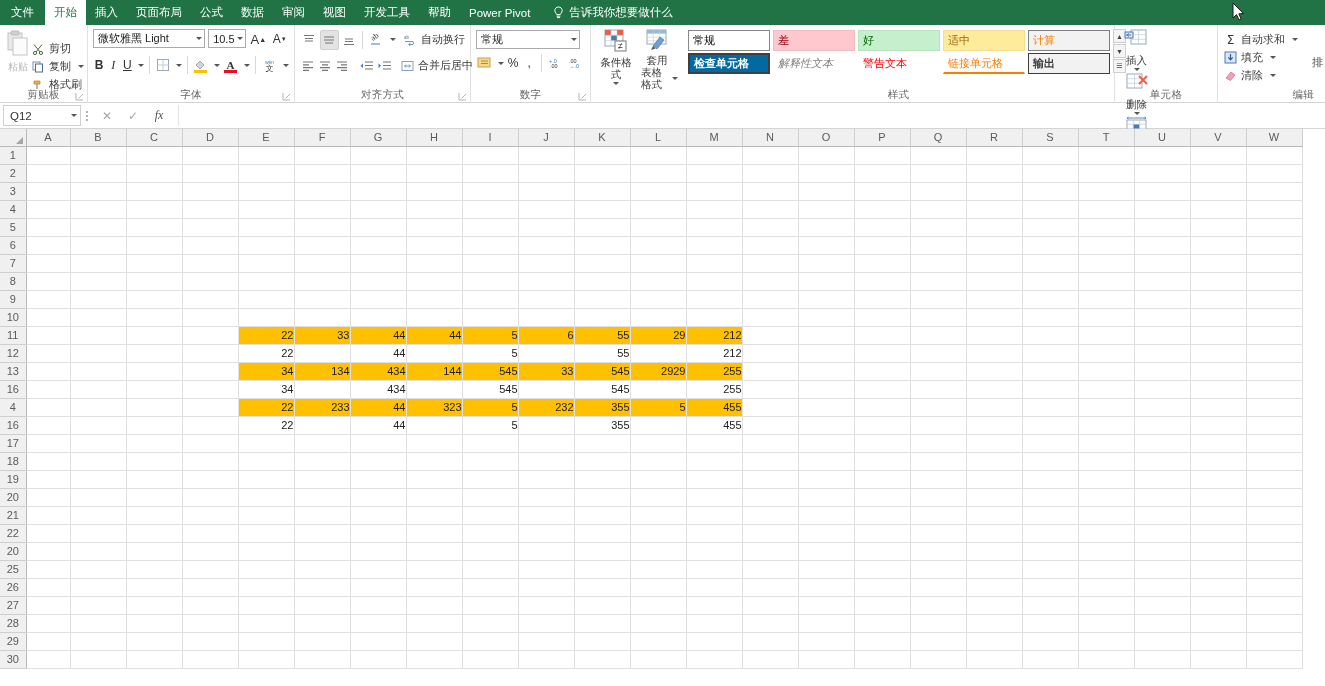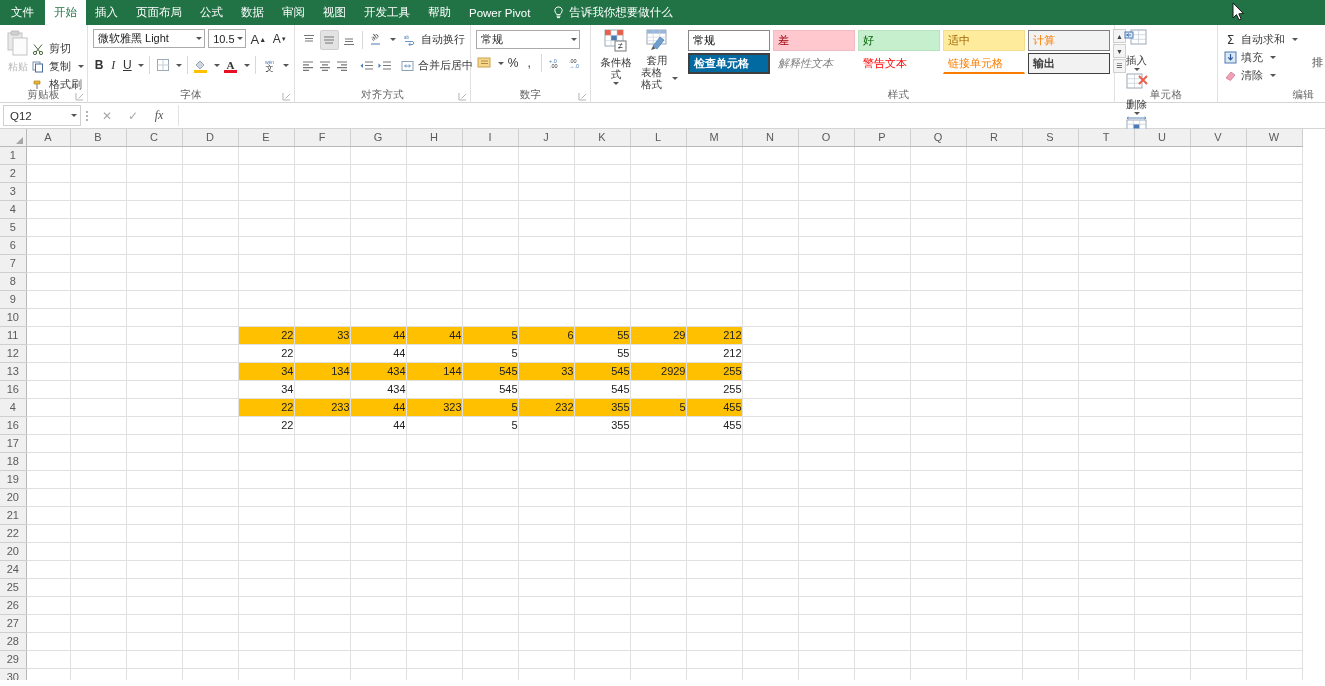--- a/index.html
+++ b/index.html
@@ -1212,46 +1212,20 @@
           <td class="cell" style="width: 56px;"></td>
           <td class="cell" style="width: 56px;"></td>
           <td class="cell" style="width: 56px;"></td>
           <td class="cell" style="width: 56px;"></td>
           <td class="cell" style="width: 56px;"></td>
           <td class="cell" style="width: 56px;"></td>
           <td class="cell" style="width: 56px;"></td>
           <td class="cell" style="width: 56px;"></td>
         </tr>
         <tr>
-          <td class="rowh">24</td>
-          <td class="cell" style="width: 44px;"></td>
-          <td class="cell" style="width: 56px;"></td>
-          <td class="cell" style="width: 56px;"></td>
-          <td class="cell" style="width: 56px;"></td>
-          <td class="cell" style="width: 56px;"></td>
-          <td class="cell" style="width: 56px;"></td>
-          <td class="cell" style="width: 56px;"></td>
-          <td class="cell" style="width: 56px;"></td>
-          <td class="cell" style="width: 56px;"></td>
-          <td class="cell" style="width: 56px;"></td>
-          <td class="cell" style="width: 56px;"></td>
-          <td class="cell" style="width: 56px;"></td>
-          <td class="cell" style="width: 56px;"></td>
-          <td class="cell" style="width: 56px;"></td>
-          <td class="cell" style="width: 56px;"></td>
-          <td class="cell" style="width: 56px;"></td>
-          <td class="cell" style="width: 56px;"></td>
-          <td class="cell" style="width: 56px;"></td>
-          <td class="cell" style="width: 56px;"></td>
-          <td class="cell" style="width: 56px;"></td>
-          <td class="cell" style="width: 56px;"></td>
-          <td class="cell" style="width: 56px;"></td>
-          <td class="cell" style="width: 56px;"></td>
-        </tr>
-        <tr>
           <td class="rowh">25</td>
           <td class="cell" style="width: 44px;"></td>
           <td class="cell" style="width: 56px;"></td>
           <td class="cell" style="width: 56px;"></td>
           <td class="cell" style="width: 56px;"></td>
           <td class="cell" style="width: 56px;"></td>
           <td class="cell" style="width: 56px;"></td>
           <td class="cell" style="width: 56px;"></td>
           <td class="cell" style="width: 56px;"></td>
           <td class="cell" style="width: 56px;"></td>

